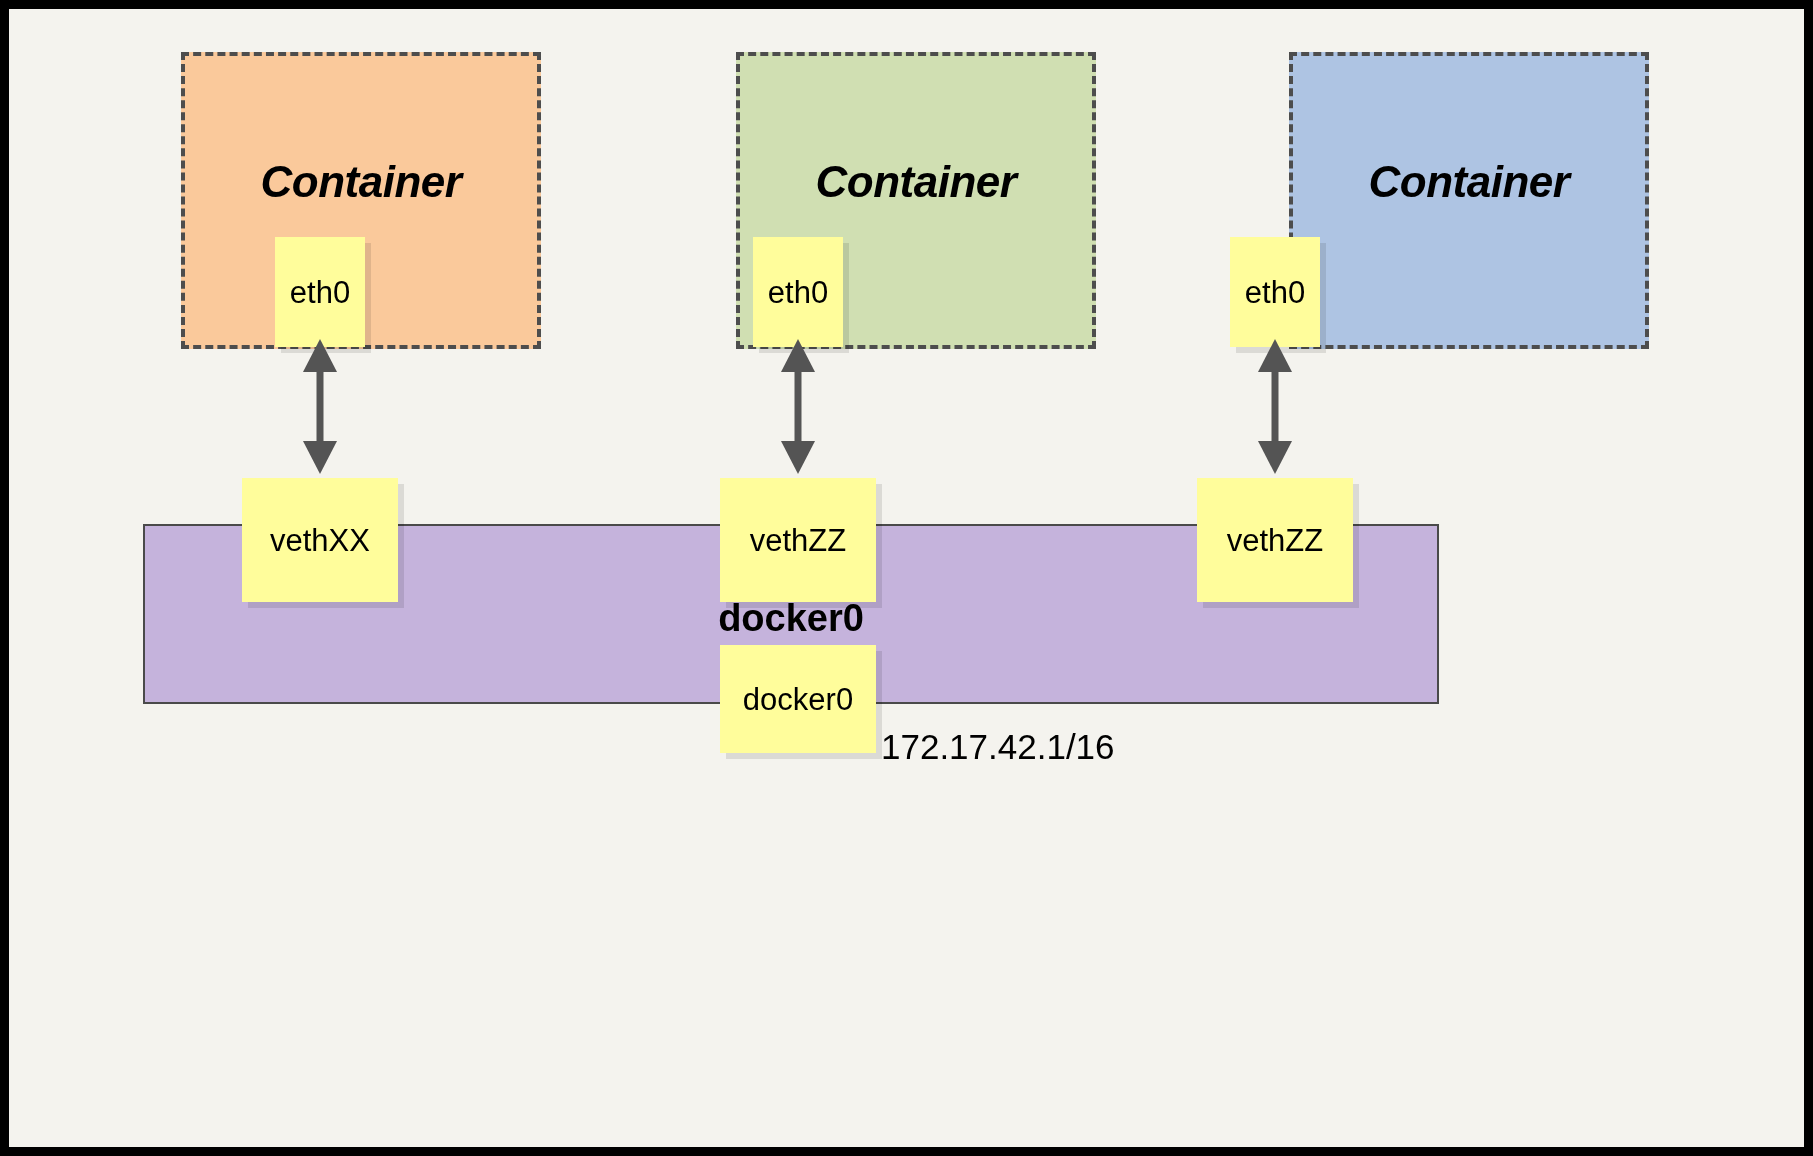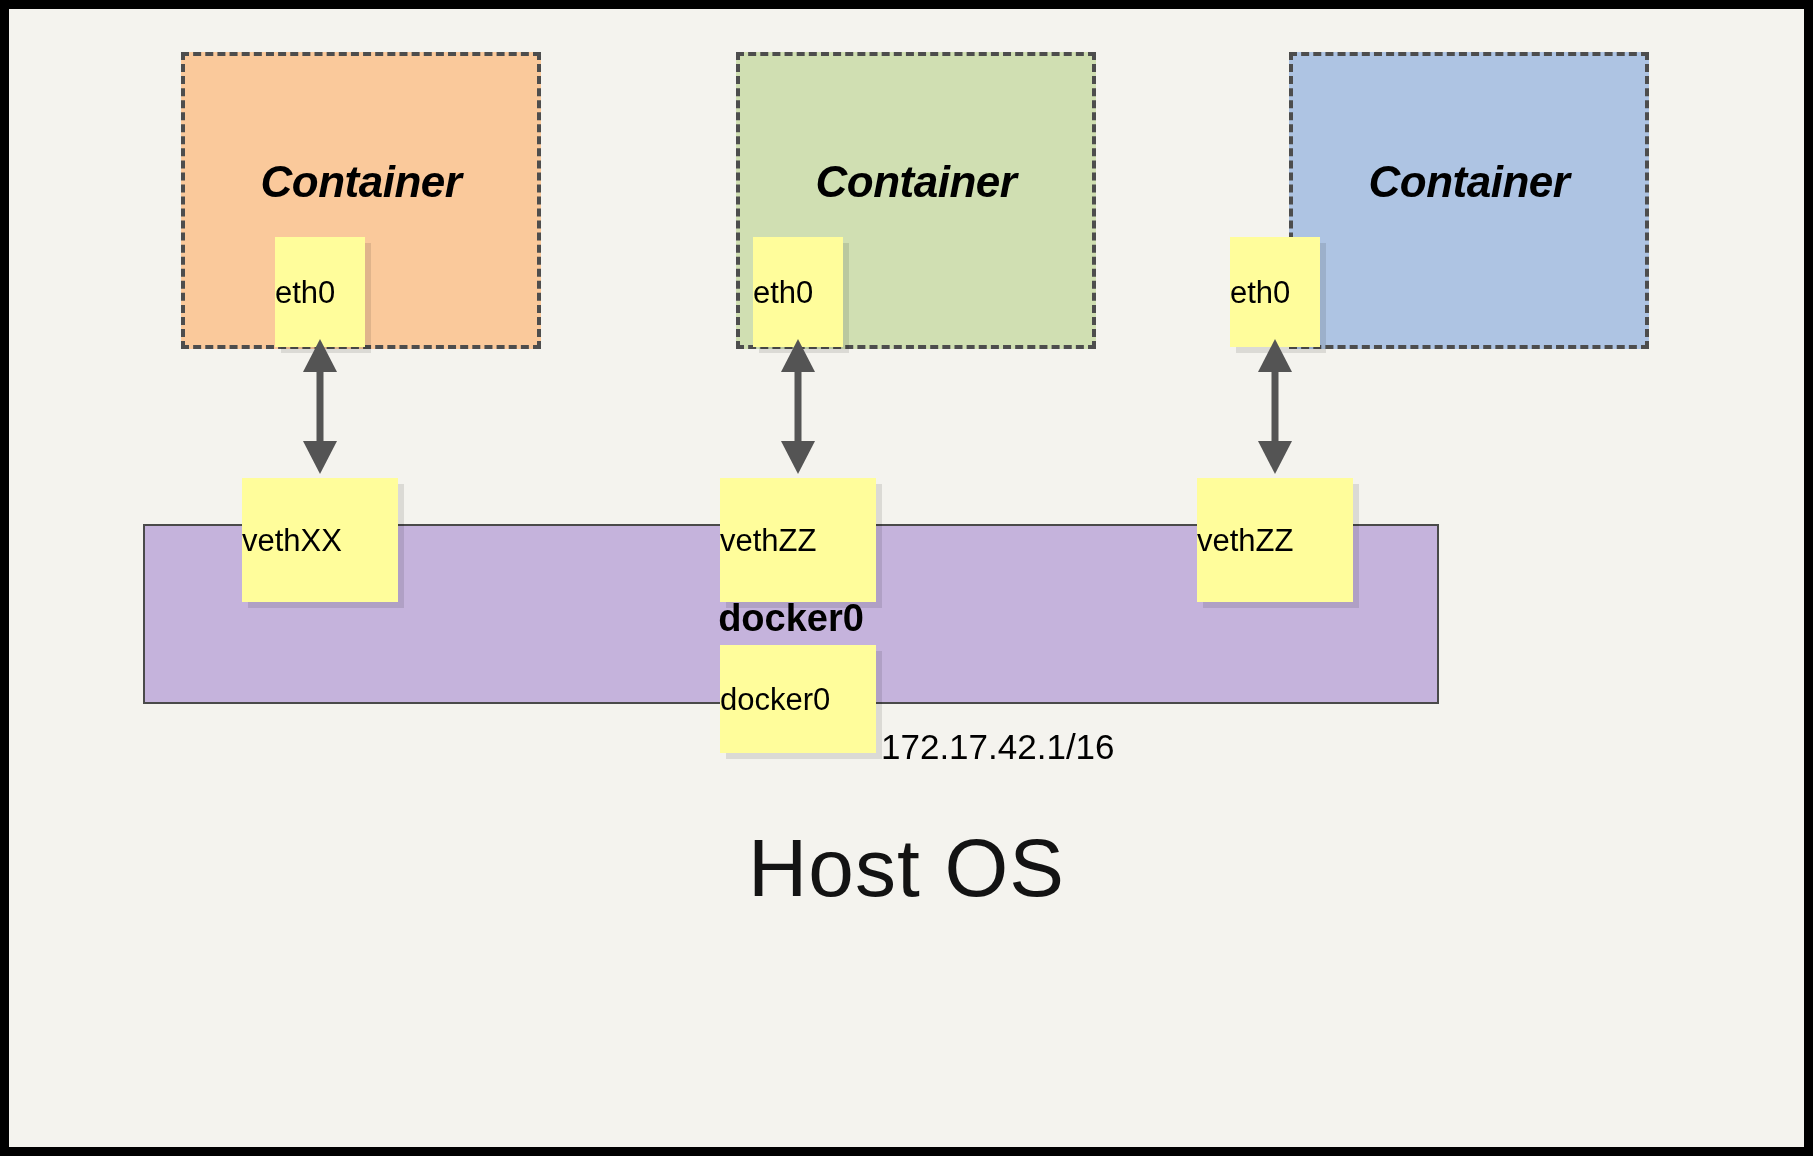--- a/index.html
+++ b/index.html
@@ -34,20 +34,21 @@
     line-height:1;
     user-select:none;
   }
 
   
   .note{
     background:#FFFD9B;
     box-shadow:6px 6px 0 0 rgba(0,0,0,0.10);
     display:flex;
     align-items:center;
+    justify-content:center;
     color:#000;
     font-size:31px;
     line-height:1;
   }
   .note-eth0{width:90px;height:110px;}
   .note-veth{width:156px;height:124px;}
   .note-docker{width:156px;height:108px;}
 
   
   .arrow{pointer-events:none;}
@@ -139,17 +140,14 @@
   </div>
 
   <div class="abs note note-docker" style="left:711px;top:636px;">
     <span>docker0</span>
   </div>
 
   <div class="abs" style="left:872px;top:720px;">
     <span id="ip-label">172.17.42.1/16</span>
   </div>
 
-  <div class="abs" style="left:0px;top:818px;width:1795px;text-align:center;">
-    <span id="host-os">Host OS</span>
-  </div>
 
 </div>
 
 </body></html>

